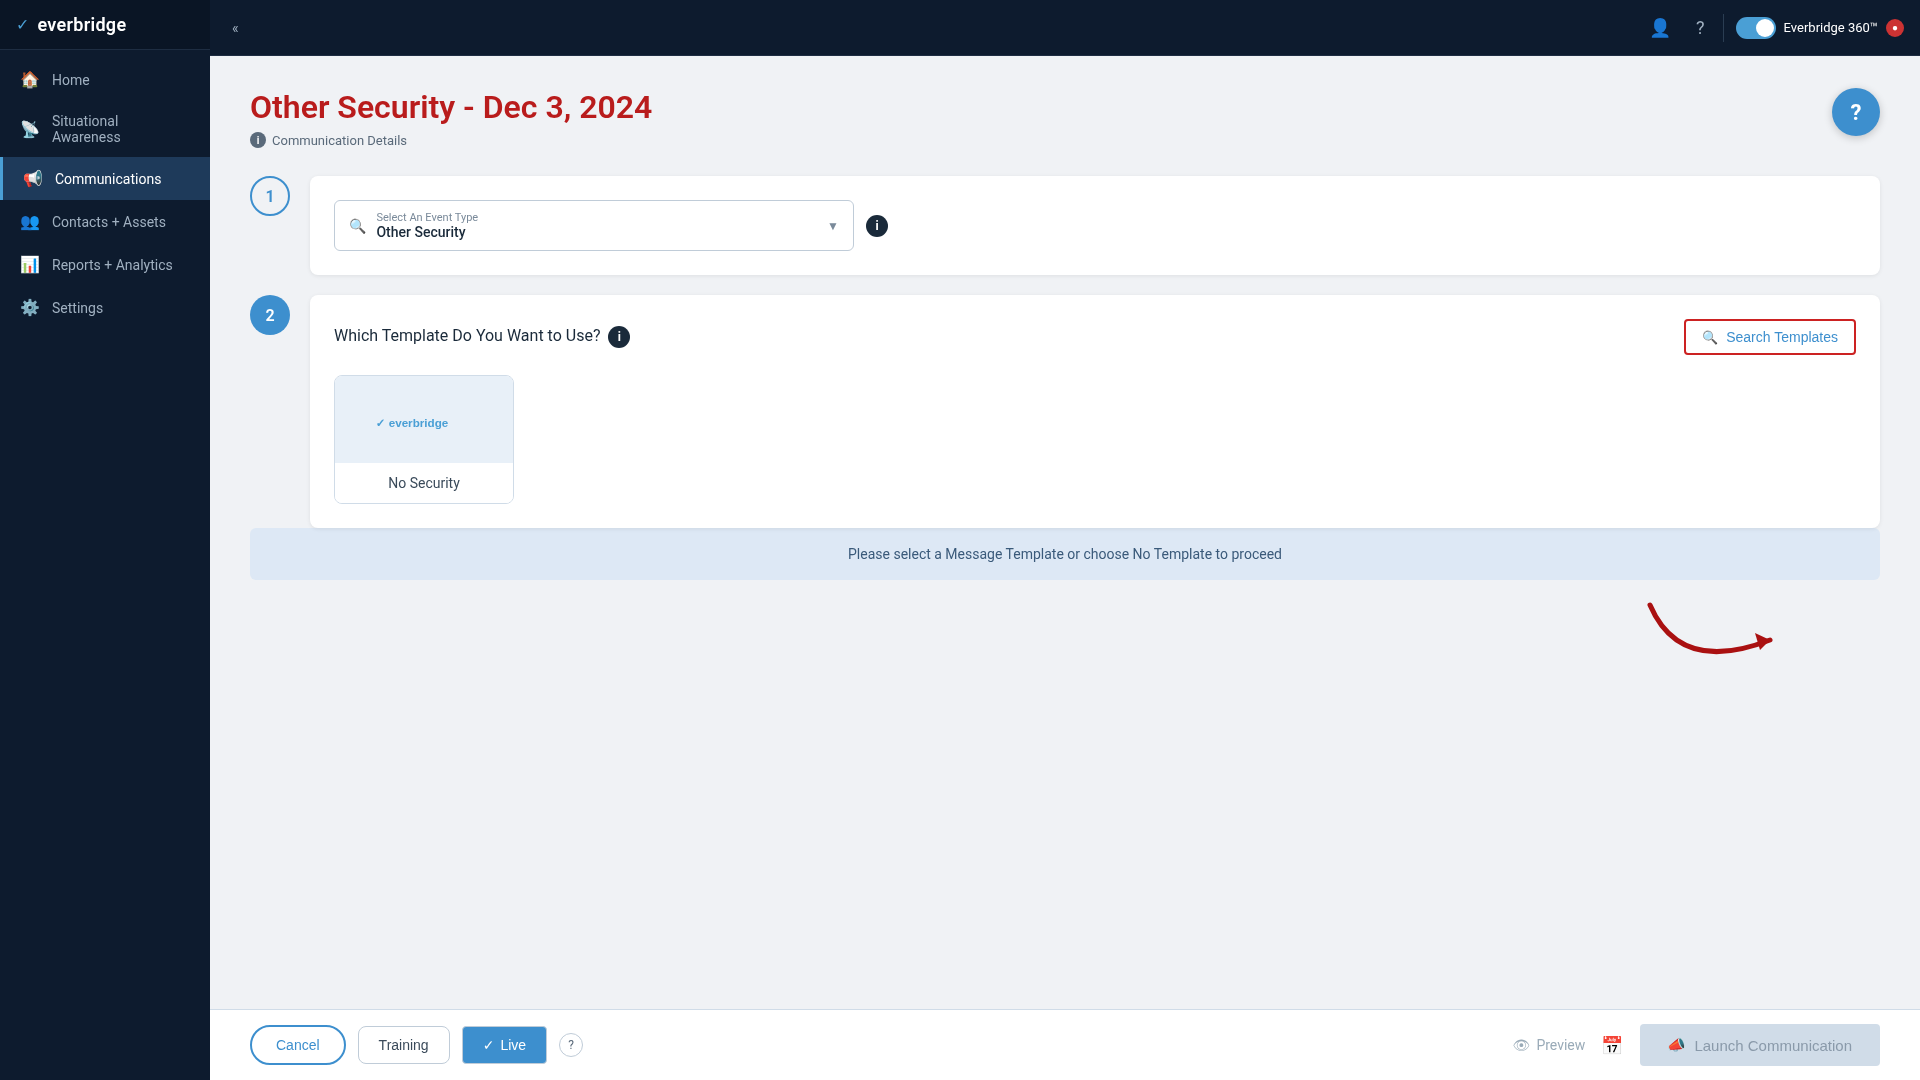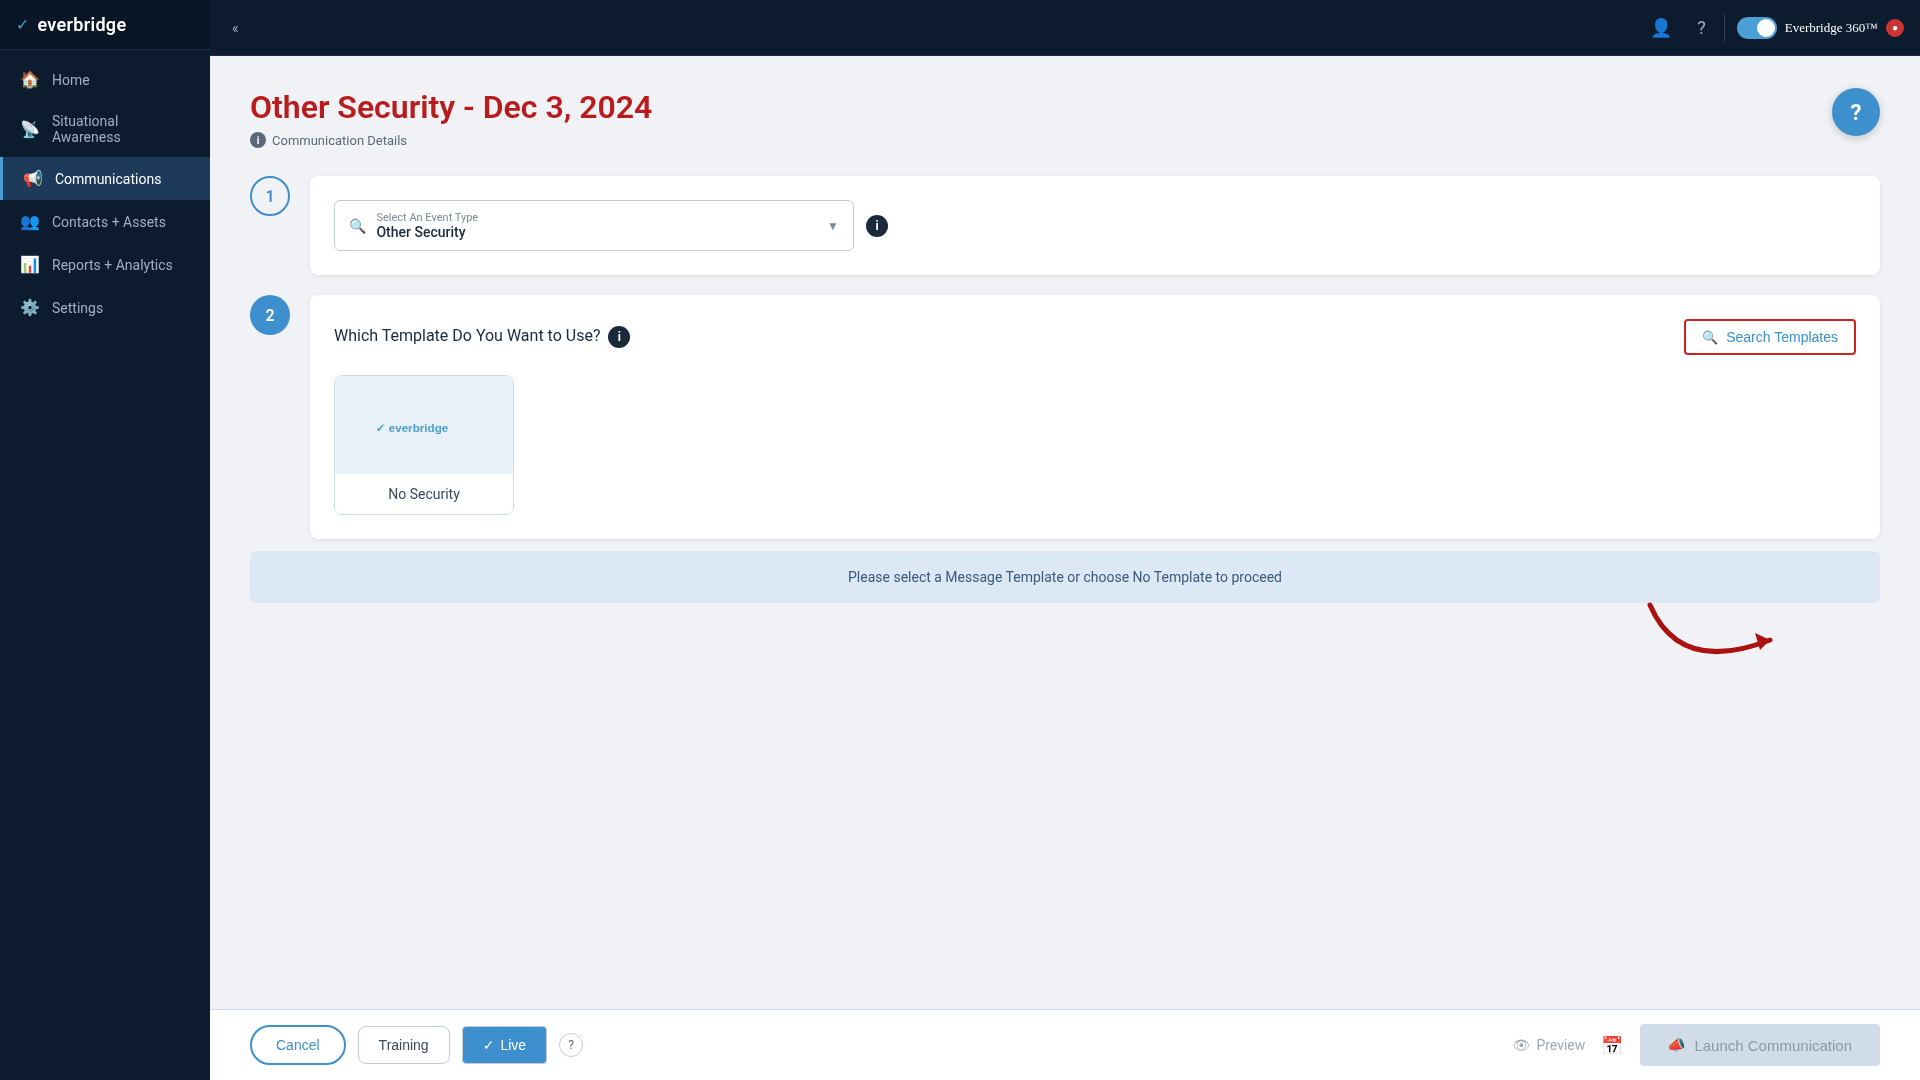--- a/index.html
+++ b/index.html
@@ -85,21 +85,20 @@
       width: 1px;
       height: 28px;
       background: #2a3d52;
     }
     .everbridge-toggle {
       display: flex;
       align-items: center;
       gap: 8px;
       color: #fff;
       font-size: 13px;
-      font-family: Liberation Serif, serif;
     }
     .toggle-pill {
       width: 40px;
       height: 22px;
       background: #4a9fd5;
       border-radius: 11px;
       position: relative;
       cursor: pointer;
     }
     .toggle-pill::after {
@@ -292,42 +291,42 @@
 
     .template-card {
       width: 180px;
       border: 1px solid #d0dce8;
       border-radius: 8px;
       overflow: hidden;
       cursor: pointer;
     }
     .template-card-image {
       background: #e8f0f8;
-      height: 98px;
+      height: 87px;
       display: flex;
       align-items: center;
       justify-content: center;
     }
     .template-card-label {
       padding: 12px;
       text-align: center;
       font-size: 14px;
       color: #3a4a5a;
       background: #fff;
     }
 
     
     .notice-bar {
       background: #dde8f5;
       border-radius: 6px;
       padding: 18px 24px;
       text-align: center;
       color: #3a5a7a;
       font-size: 14px;
-      margin-top: 12px;
+      margin-top: 0;
     }
 
     
     .bottom-bar {
       background: #fff;
       border-top: 1px solid #d0dce8;
       padding: 14px 40px;
       display: flex;
       align-items: center;
       gap: 12px;

